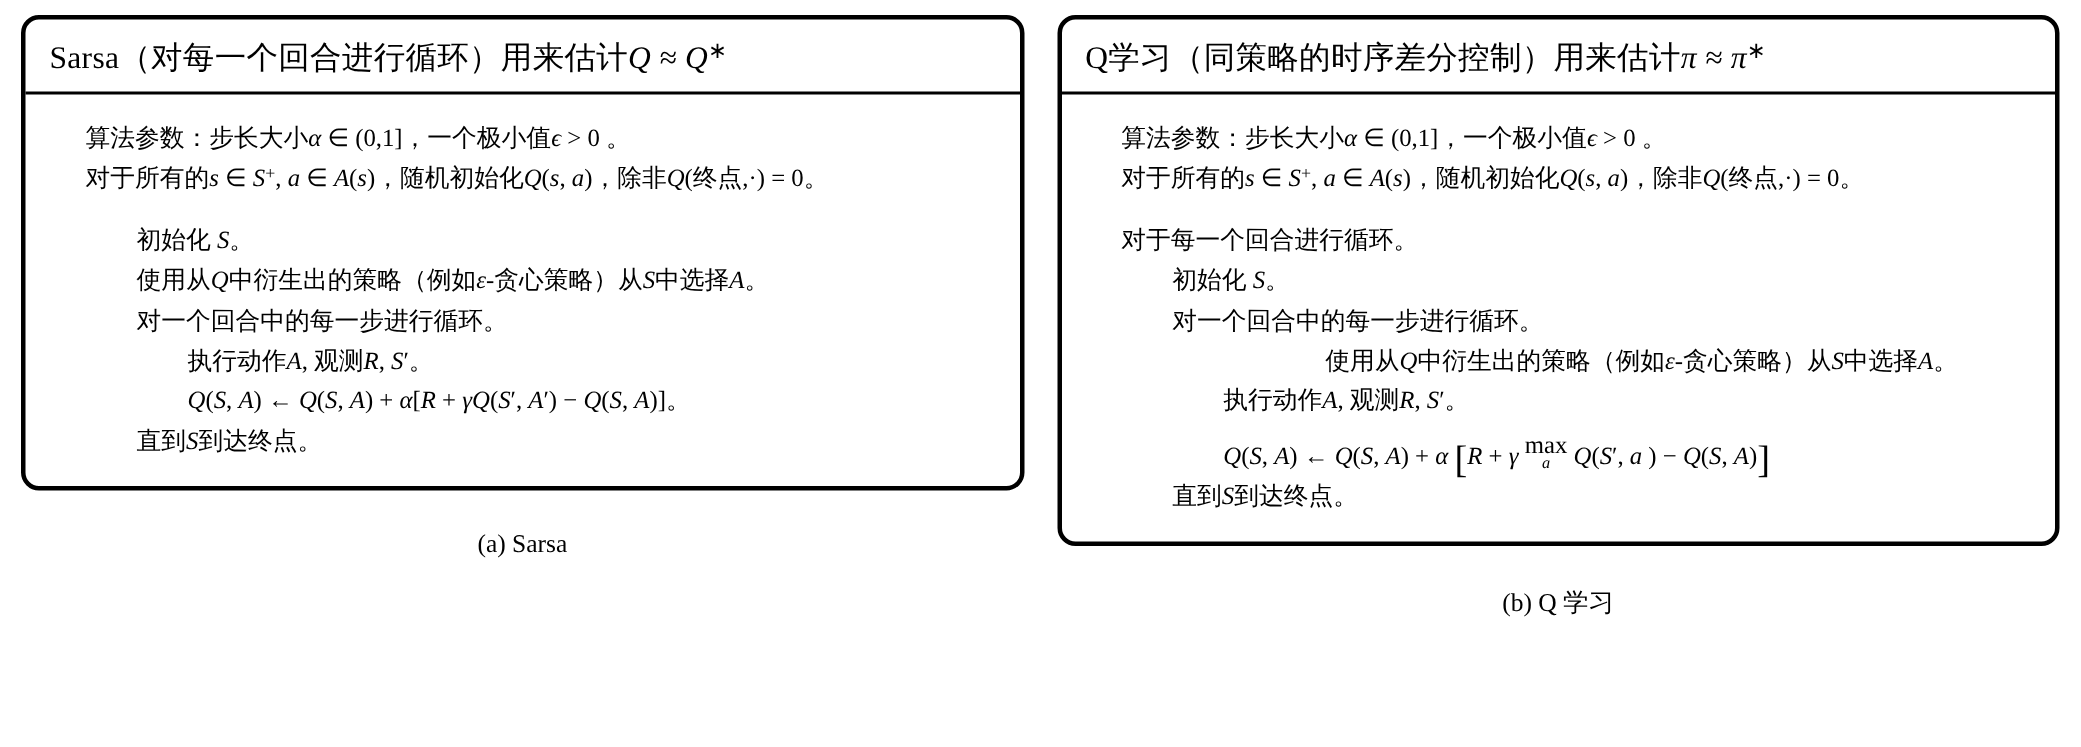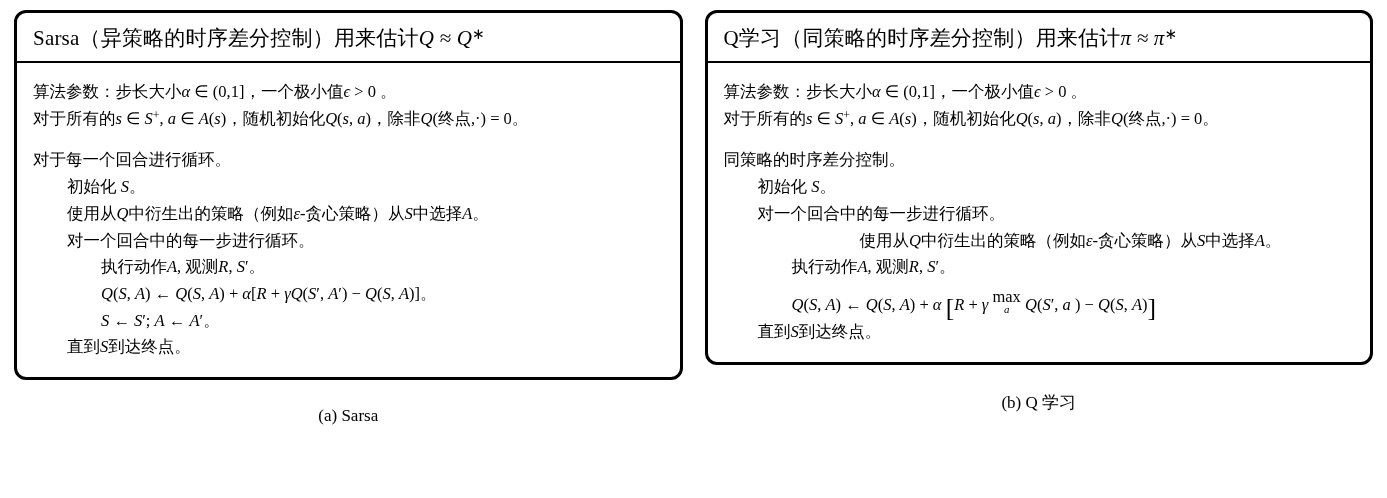--- a/index.html
+++ b/index.html
@@ -46,20 +46,21 @@
     font-size: 21px;
     padding: 11px 16px 9px 16px;
     border-bottom: 2px solid #000000;
     letter-spacing: 0.2px;
     white-space: nowrap;
   }
   .algo-body {
     padding: 16px 16px 16px 16px;
     font-size: 16.5px;
     line-height: 1.62;
+    margin-left: 24px;
   }
   .line {
     white-space: nowrap;
   }
   .gap {
     height: 15px;
   }
   .ind1 { padding-left: 34px; }
   .ind2 { padding-left: 68px; }
   .math {
@@ -98,37 +99,34 @@
 </style>
 </head>
 <body>
 
 <div class="page">
   <div class="figure-row">
 
     <div class="figure">
       <div class="algo-box">
         <div class="algo-title">
-          <span>Sarsa</span><span>（异策略的时序差分控制）</span><span>用来估计</span><span class="math">Q ≈ Q<span class="sup-small up">∗</span></span>
+          <span>Sarsa</span><span>（对每一个回合进行循环）</span><span>用来估计</span><span class="math">Q ≈ Q<span class="sup-small up">∗</span></span>
         </div>
         <div class="algo-body">
 
           <div class="line">
             算法参数：步长大小<span class="math">α</span> ∈ (0,1]，一个极小值<span class="math">ϵ</span> &gt; 0 。
           </div>
 
           <div class="line">
             对于所有的<span class="math">s</span> ∈ <span class="math">S</span><span class="sup-small up">+</span>, <span class="math">a</span> ∈ <span class="math">A</span>(<span class="math">s</span>)，随机初始化<span class="math">Q</span>(<span class="math">s</span>, <span class="math">a</span>)，除非<span class="math">Q</span>(终点,·) = 0。
           </div>
 
           <div class="gap"></div>
 
-          <div class="line">
-            对于每一个回合进行循环。
-          </div>
 
           <div class="line ind1">
             初始化 <span class="math">S</span>。
           </div>
 
           <div class="line ind1">
             使用从<span class="math">Q</span>中衍生出的策略（例如<span class="math">ε</span>-贪心策略）从<span class="math">S</span>中选择<span class="math">A</span>。
           </div>
 
           <div class="line ind1">
@@ -137,23 +135,20 @@
 
           <div class="line ind2">
             执行动作<span class="math">A</span>, 观测<span class="math">R</span>, <span class="math">S</span><span class="up">′</span>。
           </div>
 
 
           <div class="line ind2">
             <span class="math">Q</span>(<span class="math">S</span>, <span class="math">A</span>) ← <span class="math">Q</span>(<span class="math">S</span>, <span class="math">A</span>) + <span class="math">α</span>[<span class="math">R</span> + <span class="math">γQ</span>(<span class="math">S</span><span class="up">′</span>, <span class="math">A</span><span class="up">′</span>) − <span class="math">Q</span>(<span class="math">S</span>, <span class="math">A</span>)]。
           </div>
 
-          <div class="line ind2">
-            <span class="math">S</span> ← <span class="math">S</span><span class="up">′</span>; <span class="math">A</span> ← <span class="math">A</span><span class="up">′</span>。
-          </div>
 
           <div class="line ind1">
             直到<span class="math">S</span>到达终点。
           </div>
 
         </div>
       </div>
       <div class="caption">(a) Sarsa</div>
     </div>
 
@@ -168,21 +163,21 @@
             算法参数：步长大小<span class="math">α</span> ∈ (0,1]，一个极小值<span class="math">ϵ</span> &gt; 0 。
           </div>
 
           <div class="line">
             对于所有的<span class="math">s</span> ∈ <span class="math">S</span><span class="sup-small up">+</span>, <span class="math">a</span> ∈ <span class="math">A</span>(<span class="math">s</span>)，随机初始化<span class="math">Q</span>(<span class="math">s</span>, <span class="math">a</span>)，除非<span class="math">Q</span>(终点,·) = 0。
           </div>
 
           <div class="gap"></div>
 
           <div class="line">
-            同策略的时序差分控制。
+            对于每一个回合进行循环。
           </div>
 
           <div class="line ind-q1">
             初始化 <span class="math">S</span>。
           </div>
 
           <div class="line ind-q1">
             对一个回合中的每一步进行循环。
           </div>
 

